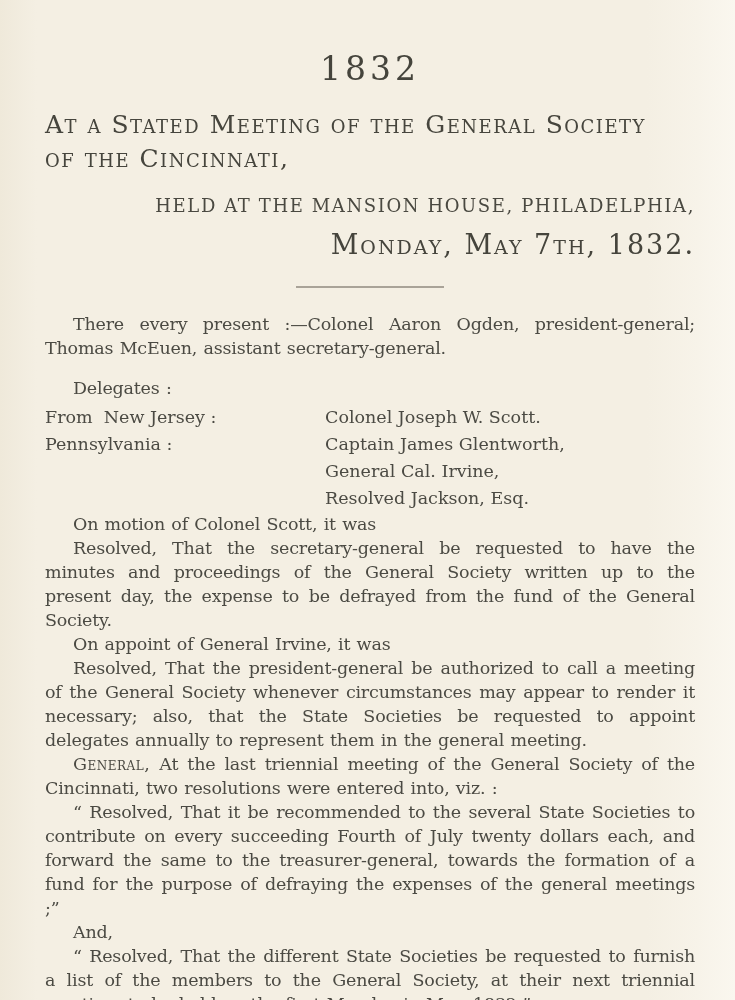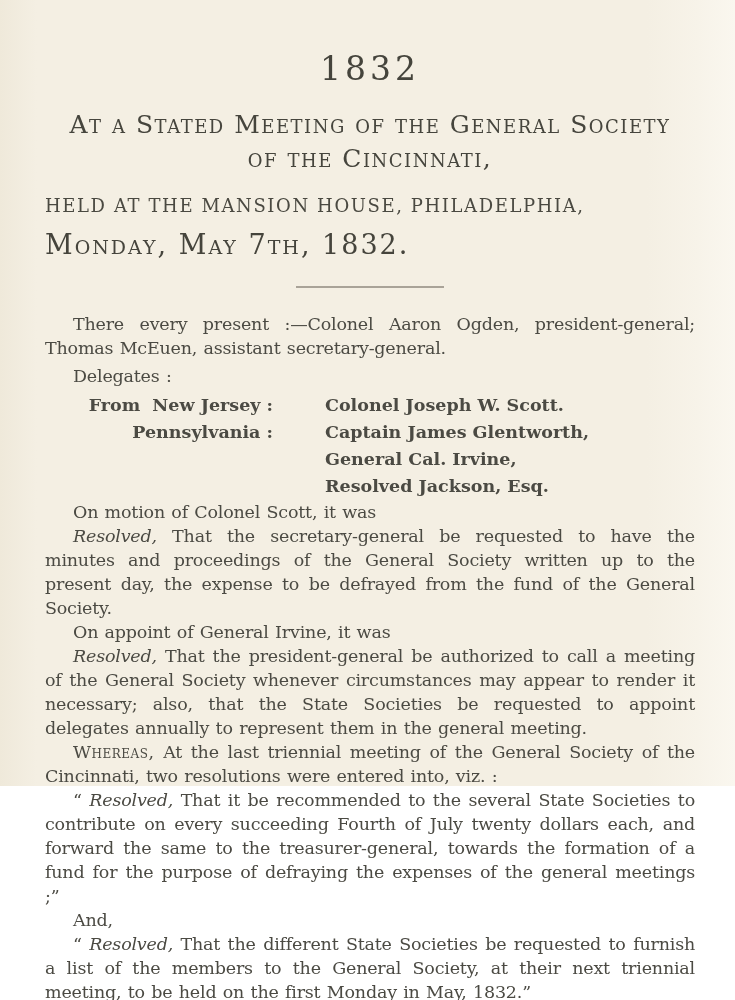--- a/index.html
+++ b/index.html
@@ -3,56 +3,56 @@
 <meta charset="utf-8">
 <style>
   html, body { margin: 0; padding: 0; }
   body {
     width: 735px; height: 1000px;
     font-family: "DejaVu Serif", serif;
     overflow: hidden;
   }
   .page {
     position: relative;
-    width: 735px; height: 786px;
+    width: 735px; height: 1000px;
     background:
       linear-gradient(90deg, #efe9da 0%, #f4efe3 5%, #f4efe3 88%, #f7f3e9 95%, #faf7ef 100%);
     color: #4b4a43;
   }
   .content {
     position: absolute;
     left: 45px; right: 40px; top: 0;
   }
   
   .year {
     margin-top: 50px;
     text-align: center;
     font-size: 33px; line-height: 38px;
     letter-spacing: 4px;
     color: #45443c;
   }
   .title-line {
-    text-align: center;
+    text-align: left;
     font-variant: small-caps;
     font-size: 25px; line-height: 30px;
     letter-spacing: 1.5px;
     color: #46453d;
   }
   .title-line.first { margin-top: 22px; }
   .title-line.second { margin-top: 4px; }
   .held-line {
     margin-top: 20px;
-    text-align: left;
+    text-align: right;
     font-size: 18px; line-height: 24px;
     letter-spacing: 1.6px;
     color: #4a4941;
   }
   .date-line {
     margin-top: 10px;
-    text-align: left;
+    text-align: right;
     font-variant: small-caps;
     font-size: 27px; line-height: 34px;
     letter-spacing: 2px;
     color: #45443c;
   }
   .divider {
     width: 148px; height: 2px;
     margin: 24px auto 0 auto;
     background: #a9a398;
   }
@@ -60,28 +60,28 @@
   .body {
     margin: 0;
     font-size: 17.5px; line-height: 24px;
     letter-spacing: -0.2px;
     word-spacing: 1px;
     color: #4b4a43;
   }
   .indent { text-indent: 28px; }
   .just { text-align: justify; }
   .first-para { margin-top: 24px; }
-  .delegates-label { margin-top: 4px; }
-  .it { font-style: italic; }
+  .delegates-label { margin-top: 16px; }
+  .it { }
   .sc-lead { font-variant: small-caps; letter-spacing: 0.5px; }
   
   .delegates { margin-top: 4px; }
   .drow { display: flex; font-size: 17.5px; line-height: 27px; }
-  .dstate { width: 228px; text-align: right; white-space: pre; font-weight: bold; }
-  .dname  { padding-left: 52px; white-space: pre; font-weight: bold; }
+  .dstate { width: 228px; text-align: left; white-space: pre; }
+  .dname  { padding-left: 52px; white-space: pre; }
 </style>
 </head>
 <body>
 
 <div class="page">
   <div class="content">
 
     <div class="year">1832</div>
 
     <div class="title-line first">At a Stated Meeting of the General Society</div>
@@ -116,21 +116,21 @@
     </div>
 
     <p class="body indent">On motion of Colonel Scott, it was</p>
 
     <p class="body indent just"><span class="it">Resolved,</span><span> That the secretary-general be requested to have the minutes and proceedings of the General Society written up to the present day, the expense to be defrayed from the fund of the General Society.</span></p>
 
     <p class="body indent">On appoint of General Irvine, it was</p>
 
     <p class="body indent just"><span class="it">Resolved,</span><span> That the president-general be authorized to call a meeting of the General Society whenever circumstances may appear to render it necessary; also, that the State Societies be requested to appoint delegates annually to represent them in the general meeting.</span></p>
 
-    <p class="body indent just"><span class="sc-lead">Whereas,</span><span> At the last triennial meeting of the General Society of the Cincinnati, two resolutions were entered into, viz. :</span></p>
+    <p class="body indent just"><span class="sc-lead">General,</span><span> At the last triennial meeting of the General Society of the Cincinnati, two resolutions were entered into, viz. :</span></p>
 
     <p class="body indent just"><span>“ </span><span class="it">Resolved,</span><span> That it be recommended to the several State Societies to contribute on every succeeding Fourth of July twenty dollars each, and forward the same to the treasurer-general, towards the formation of a fund for the purpose of defraying the expenses of the general meetings ;”</span></p>
 
     <p class="body indent">And,</p>
 
     <p class="body indent just"><span>“ </span><span class="it">Resolved,</span><span> That the different State Societies be requested to furnish a list of the members to the General Society, at their next triennial meeting, to be held on the first Monday in May, 1832.”</span></p>
 
   </div>
 </div>
 

